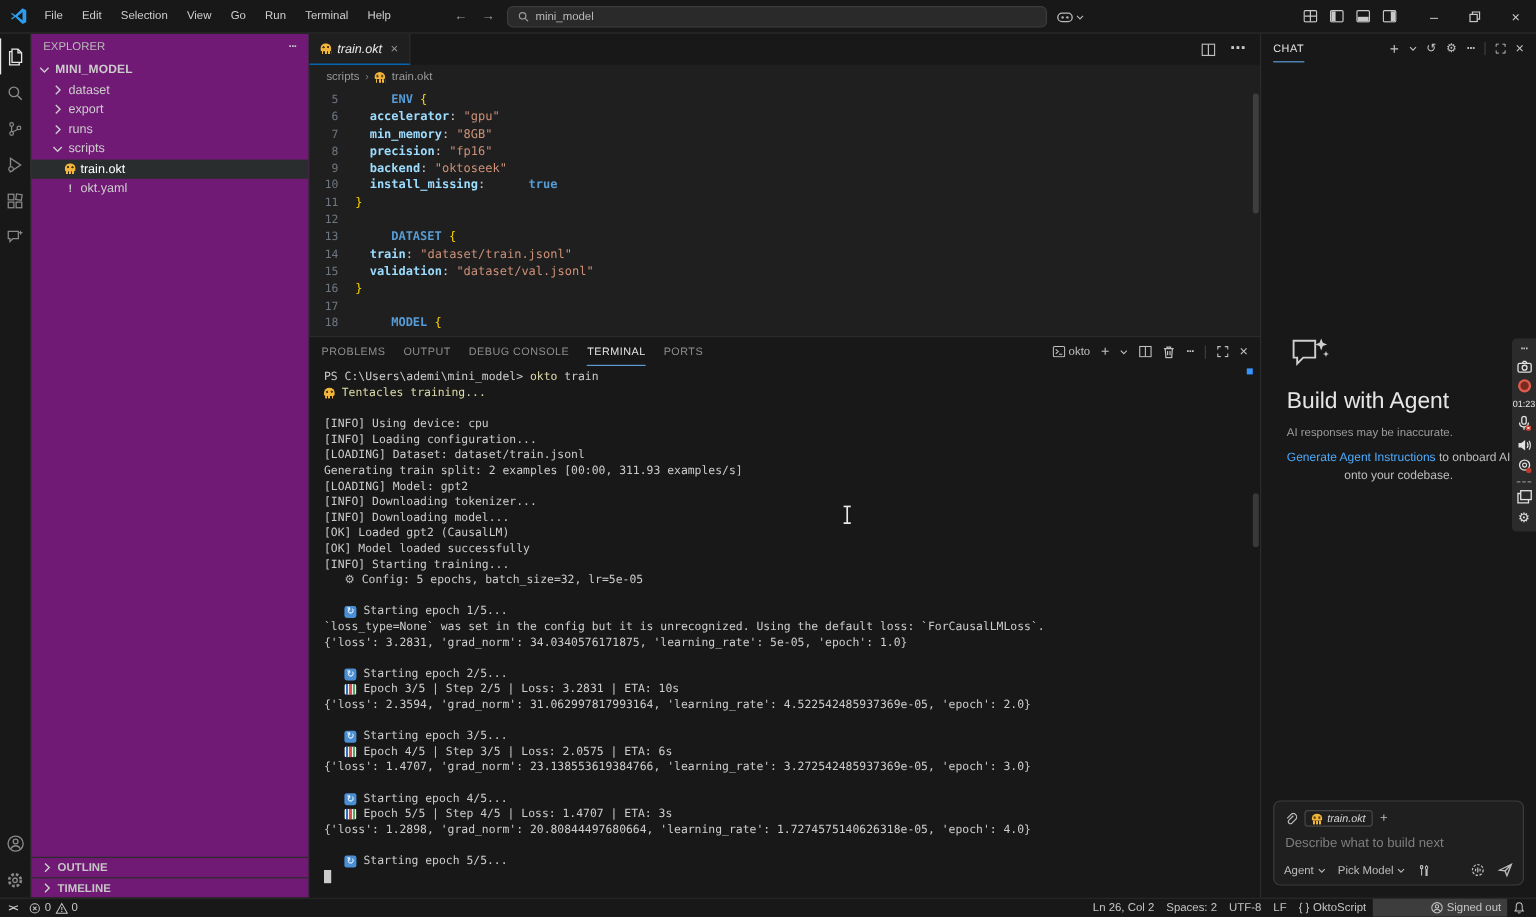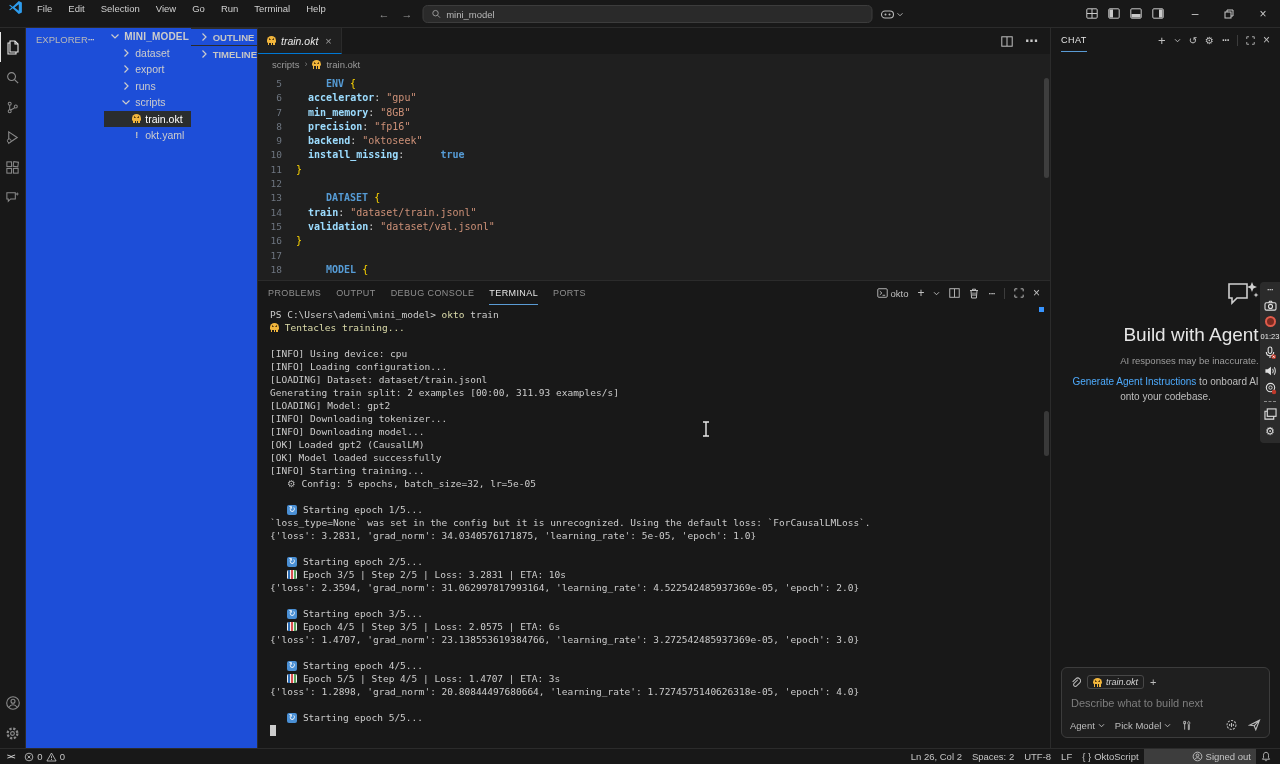--- a/index.html
+++ b/index.html
@@ -3,21 +3,21 @@
 <meta charset="utf-8">
 <style>
   * { box-sizing: border-box; margin:0; padding:0; }
   html,body { width:1280px; height:764px; overflow:hidden; background:#1f1f1f;
     font-family:"Liberation Sans",sans-serif; color:#cccccc; }
   svg { display:block; }
   #app { width:1280px; height:764px; display:flex; flex-direction:column; position:relative; }
 
   
   .titlebar { height:28px; flex:none; background:#181818; border-bottom:1px solid #2b2b2b;
-    display:flex; align-items:flex-start; position:relative; font-size:9.5px; color:#cfcfcf; }
+    display:flex; align-items:center; position:relative; font-size:9.5px; color:#cfcfcf; }
   .vscode-logo { width:15px; height:15px; margin:0 7px 0 8px; }
   .menubar { display:flex; gap:2px; }
   .menu-item { padding:3px 7px; border-radius:4px; cursor:default; }
   .tb-center { position:absolute; left:50%; top:0; height:28px; transform:translateX(-50%);
     display:flex; align-items:center; gap:8px; }
   .nav-arrow { color:#9a9a9a; font-size:11px; padding:0 2px; }
   .search-box { width:450px; height:18px; background:#2a2a2a; border:1px solid #3c3c3c;
     border-radius:5px; display:flex; align-items:center; gap:5px; padding:0 8px; color:#b9b9b9; }
   .search-box input { background:transparent; border:none; outline:none; color:#b9b9b9;
     font-size:9.5px; font-family:"Liberation Sans",sans-serif; width:100%; }
@@ -30,22 +30,22 @@
 
   
   .main { flex:1; display:flex; min-height:0; }
 
   .activitybar { width:26px; flex:none; background:#181818; border-right:1px solid #2b2b2b;
     display:flex; flex-direction:column; align-items:center; padding-top:4px; }
   .ab-item { width:26px; height:30px; display:flex; align-items:center; justify-content:center; opacity:.75; }
   .ab-item.active { opacity:1; border-left:1px solid #e7e7e7; }
   .ab-spacer { flex:1; }
 
-  .sidebar { width:232px; flex:none; background:#1d4ed8; border-right:1px solid #2b2b2b;
-    display:flex; font-size:10.5px; }
+  .sidebar { width:232px; flex:none; background:#701a75; border-right:1px solid #2b2b2b;
+    display:flex; flex-direction:column; font-size:10.5px; }
   .sb-header { height:22px; display:flex; align-items:center; padding:0 10px; color:#b9b9b9;
     font-size:9.5px; }
   .sb-header .dots { margin-left:auto; }
   .tree { flex:1; overflow:hidden; }
   .tree-row { height:16.5px; display:flex; align-items:center; gap:4px; color:#cccccc; cursor:default; }
   .tree-row.selected { background:#2a2d2e; color:#ffffff; }
   .tree-row.root { font-weight:bold; font-size:10px; letter-spacing:.2px; }
   .tree-chev { width:10px; height:10px; flex:none; }
   .yaml-ic { display:inline-block; width:9px; text-align:center; font-weight:bold; color:#c5c5c5; font-size:9px; }
   .sb-bottom .sect { height:17px; display:flex; align-items:center; gap:4px; padding-left:8px;
@@ -106,21 +106,21 @@
 
   
   .chatpanel { width:230px; flex:none; background:#181818; border-left:1px solid #2b2b2b;
     display:flex; flex-direction:column; }
   .chat-header { height:24px; flex:none; display:flex; align-items:center; padding:0 10px; }
   .chat-title { font-size:9px; letter-spacing:.5px; color:#e5e5e5; border-bottom:1px solid #5a9bd4;
     height:100%; display:flex; align-items:center; }
   .chat-actions { margin-left:auto; display:flex; align-items:center; gap:8px; color:#c0c0c0; font-size:10px; }
   .chat-actions .sep { width:1px; height:11px; background:#3c3c3c; }
   .chat-body { flex:1; display:flex; flex-direction:column; align-items:center; text-align:center; padding:0 14px; }
-  .chat-hero { margin-top:228px; display:flex; flex-direction:column; align-items:flex-end; }
+  .chat-hero { margin-top:228px; display:flex; flex-direction:column; align-items:flex-start; }
   .chat-heading { font-size:19px; font-weight:300; color:#e6e6e6; margin-top:14px; }
   .chat-disclaimer { font-size:9.5px; color:#9d9d9d; margin-top:9px; }
   .chat-instructions { font-size:10px; color:#bdbdbd; margin-top:8px; line-height:15px; }
   .chat-link { color:#4daafc; }
   .chat-inputbox { margin:10px; border:1px solid #3c3c3c; border-radius:6px; background:#1f1f1f;
     padding:7px 8px 6px; }
   .chip-row { display:flex; align-items:center; gap:6px; }
   .chip { display:flex; align-items:center; gap:4px; border:1px solid #474747; border-radius:3px;
     padding:1px 5px; font-size:9px; font-style:italic; color:#d5d5d5; }
   .chip-add { color:#bdbdbd; font-size:11px; }

